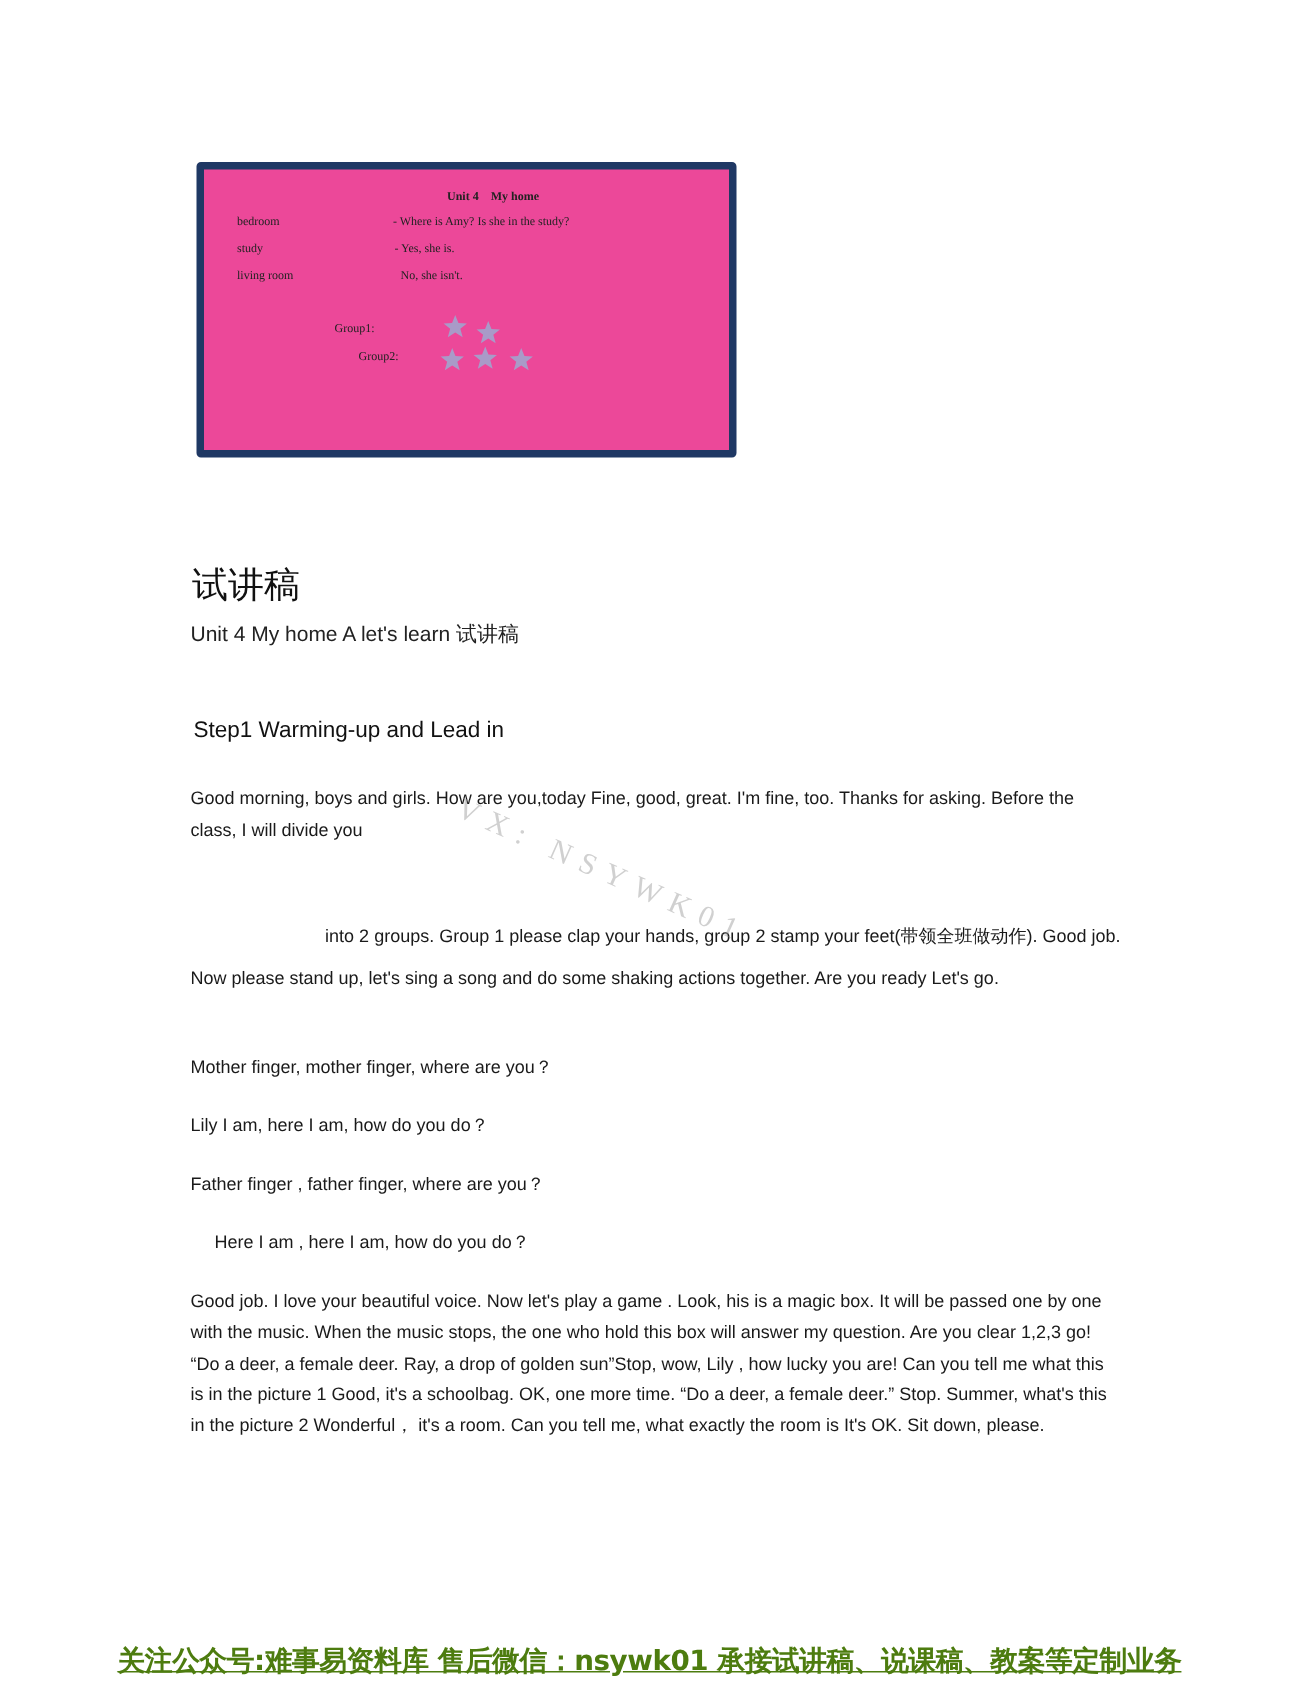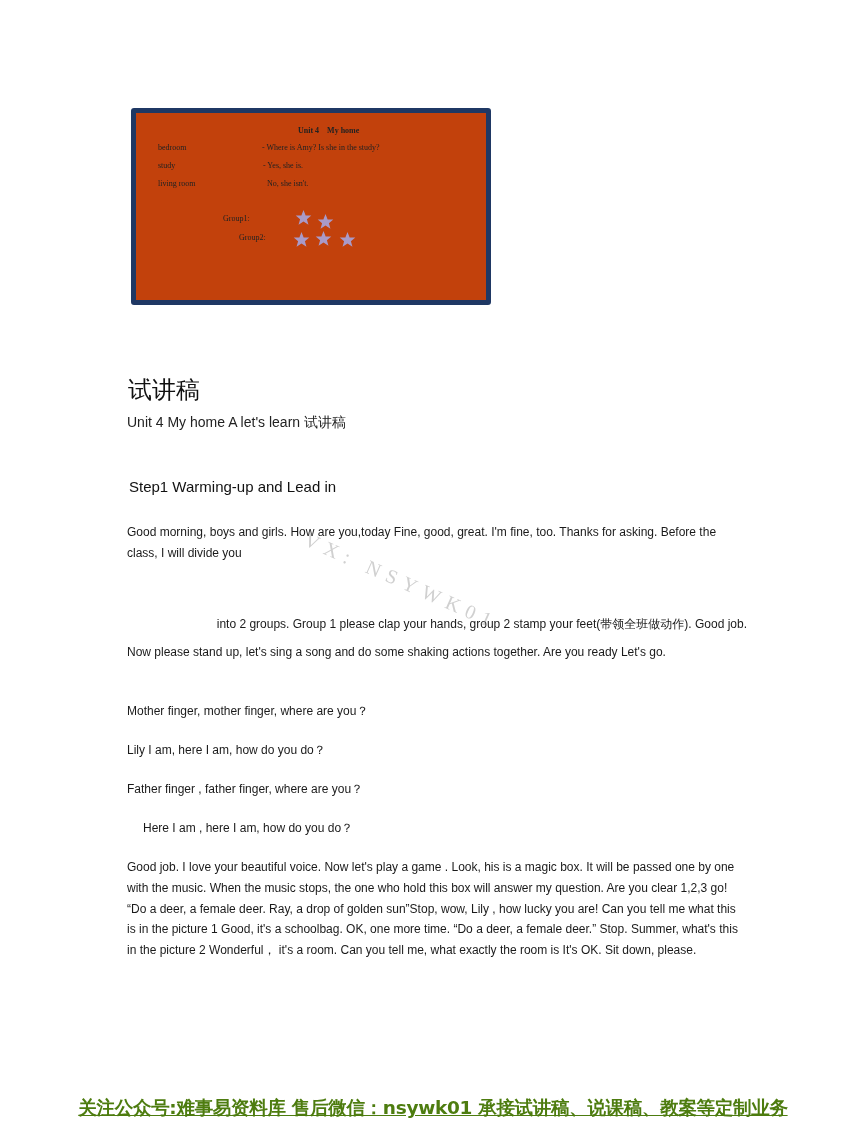--- a/index.html
+++ b/index.html
@@ -17,21 +17,21 @@
     }
     
     .slide-card {
       position: absolute;
       left: 131px;
       top: 108px;
       width: 350px;
       height: 187px;
       border: 5px solid #1f3864;
       border-radius: 3px;
-      background: #c2410c;
+      background: #ec4899;
       font-family: "Liberation Serif", "DejaVu Serif", serif;
       font-size: 8px;
       color: #222222;
     }
     .slide-card .slide-title {
       position: absolute;
       left: 162px;
       top: 13px;
       font-weight: bold;
       font-size: 8px;

